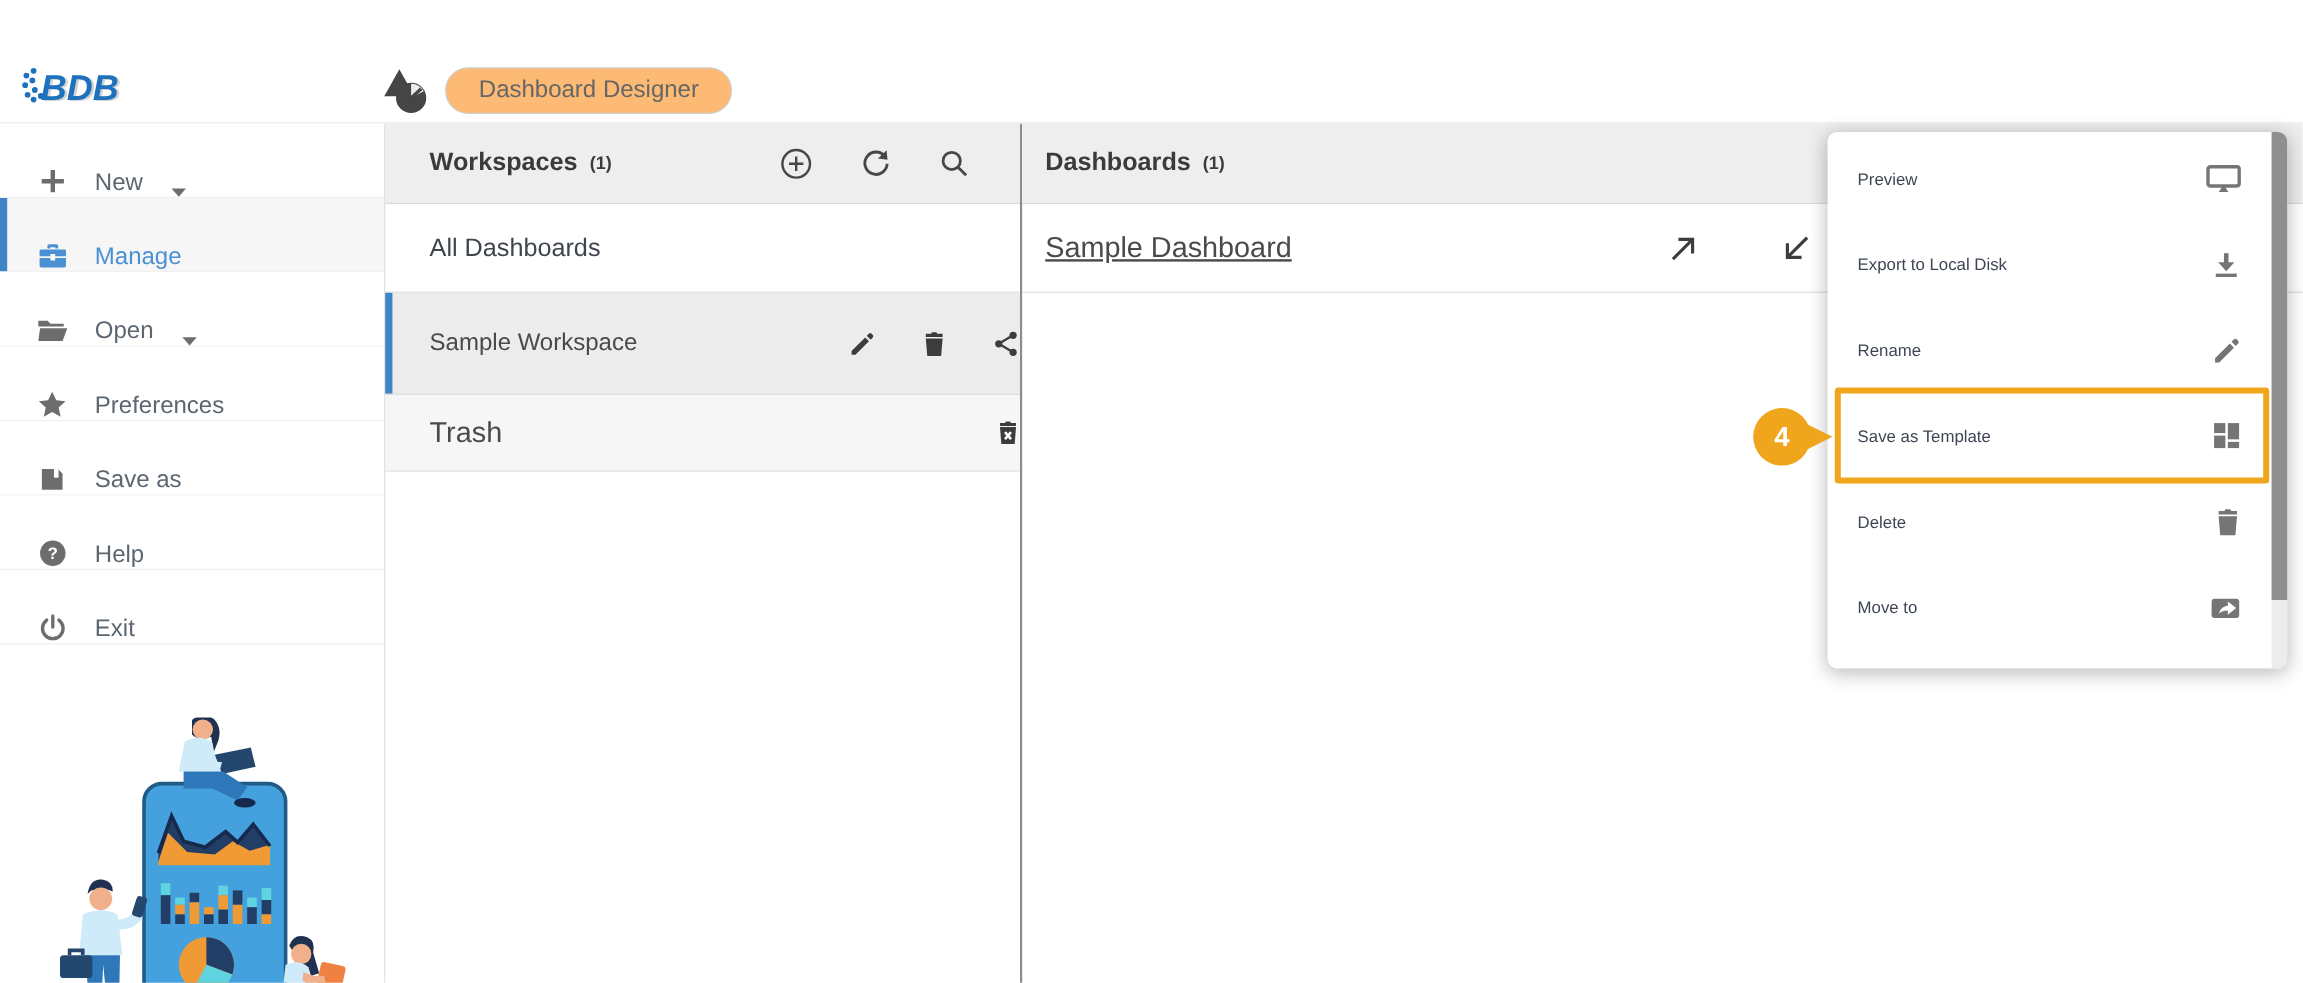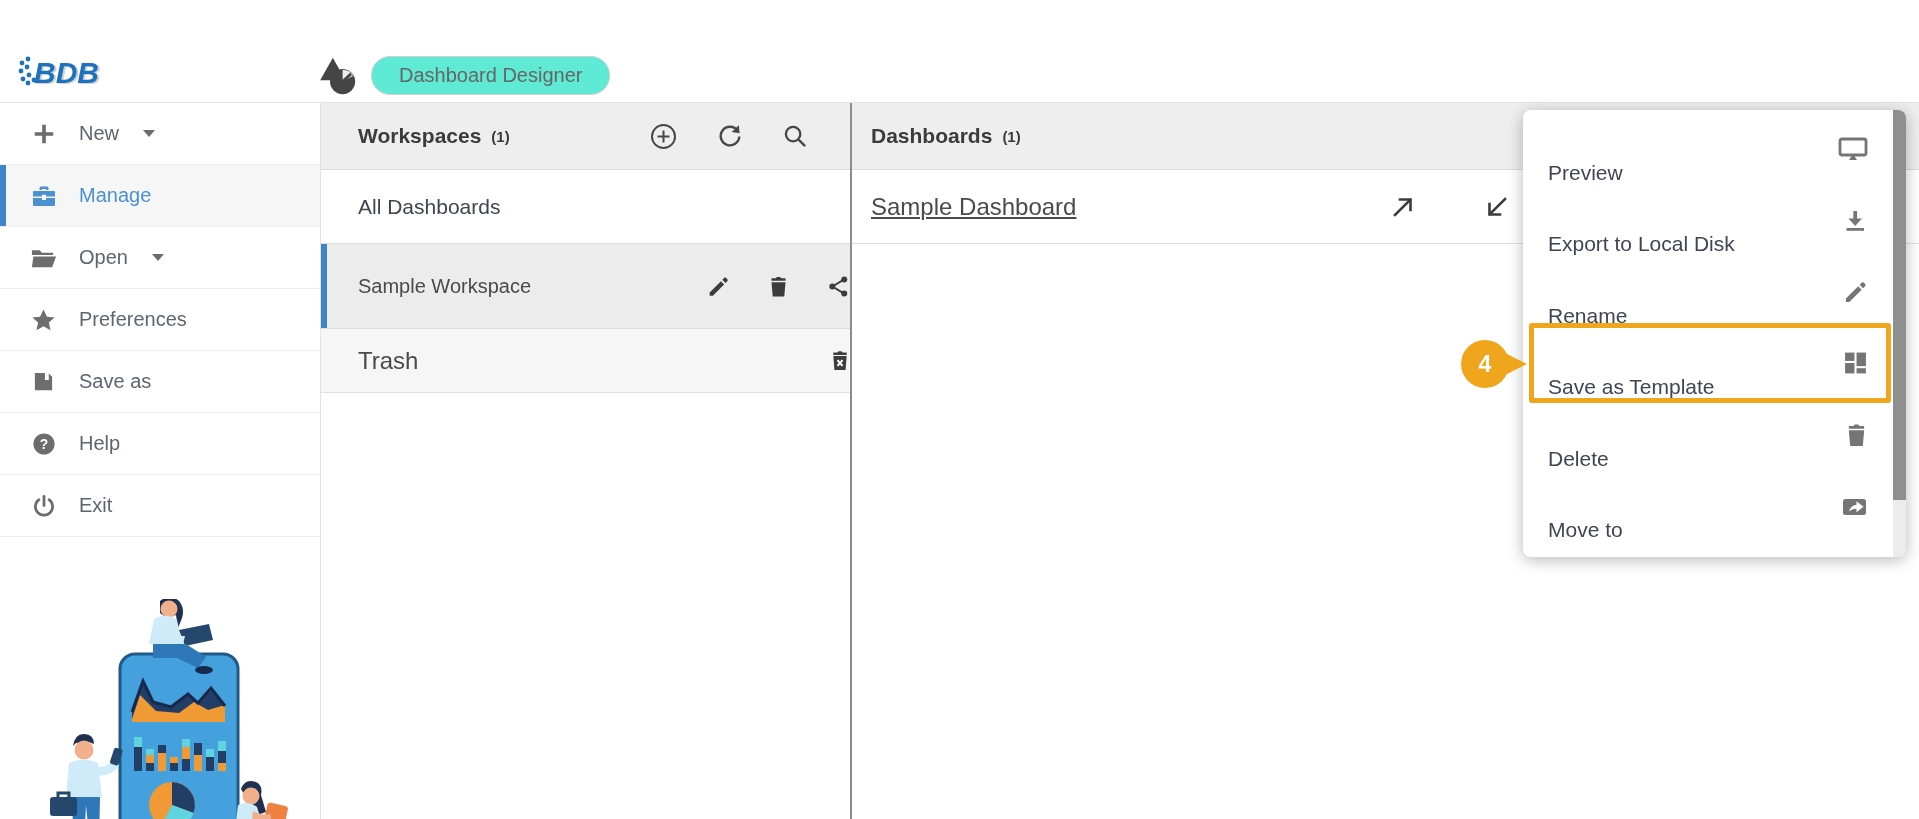--- a/index.html
+++ b/index.html
@@ -6,28 +6,28 @@
   html,body { width:1919px; height:819px; overflow:hidden; background:#fff;
               font-family:"Liberation Sans", sans-serif; }
 
   
   .topbar { height:55px; display:flex; align-items:center; position:relative;
             background:#fff; border-bottom:1px solid #e4e4e4;margin-top:48px; }
   .logo { margin-left:16px; }
   .designer-group { position:absolute; left:316px; top:0; height:55px;
                     display:flex; align-items:center; gap:13px; }
   .pill { border:1px solid #cfcfcf; border-radius:19px; padding:7px 27px;
-          font-size:20px; color:#666; background:#5eead4; white-space:nowrap; }
+          font-size:20px; color:#666; background:#fdba74; white-space:nowrap; }
 
   
   .main { display:flex; height:764px; }
 
   
   .sidebar { width:321px; border-right:1px solid #e2e2e2; position:relative; background:#fff; }
-  .nav-item { height:62px; display:flex; align-items:center; padding-left:30px; gap:22px;
+  .nav-item { height:62px; display:flex; align-items:flex-end; padding-left:30px; gap:22px;
               border-bottom:1px solid #efefef; font-size:20px; color:#5c6670;
               position:relative; cursor:pointer; background:#fff; }
   .nav-item.active { color:#4a90d2; background:#f6f6f6; }
   .nav-item.active::before { content:""; position:absolute; left:0; top:0; bottom:0;
                              width:6px; background:#3d85c6; }
   .nav-ic { width:27px; height:26px; flex:0 0 27px; display:flex; align-items:center; justify-content:center; }
   .caret { width:0; height:0; border-left:6px solid transparent; border-right:6px solid transparent;
            border-top:7px solid #6d6d6d; margin-left:2px; }
   .illustration { position:absolute; left:22px; bottom:2px; }
 
@@ -58,22 +58,22 @@
   .db-row { height:74px; border-bottom:1px solid #dedede; display:flex; align-items:center;
             padding-left:19px; font-size:24px; color:#4a4a4a; position:relative; cursor:pointer;text-decoration:underline; }
   .arrow-btn { position:absolute; cursor:pointer; }
   .arrow-out { left:538px; top:24px; }
   .arrow-in  { left:632px; top:24px; }
 
   
   .context-menu { position:absolute; left:1523px; top:110px; width:383px; height:447px;
                   background:#fff; border-radius:8px; box-shadow:0 3px 16px rgba(0,0,0,.28);
                   z-index:20; padding-top:3px; }
-  .menu-item { height:71.5px; display:flex; align-items:flex-end; padding-left:25px;
-               font-size:21px; color:#3e4653; position:relative; cursor:pointer; }
+  .menu-item { height:71.5px; display:flex; align-items:center; padding-left:25px;
+               font-size:14px; color:#3e4653; position:relative; cursor:pointer; }
   .mi-icon { position:absolute; right:38px; top:50%; transform:translateY(-50%); display:flex; }
   .menu-highlight { position:absolute; left:6px; right:15px; top:213px; height:80px;
                     border:5px solid #efa51c; border-radius:3px; pointer-events:none; }
   .menu-scrollbar { position:absolute; top:0; right:0; bottom:0; width:13px;
                     background:#ececec; border-radius:0 8px 8px 0; cursor:pointer; }
   .menu-scroll-thumb { position:absolute; top:0; right:0; width:13px; height:390px;
                        background:#8f8f8f; border-radius:0 8px 0 0; cursor:grab; }
 
   .step-badge { position:absolute; left:-62px; top:230px; width:70px; height:48px; z-index:25; }
   .badge-circle { position:absolute; left:0; top:0; width:48px; height:48px; border-radius:50%;

